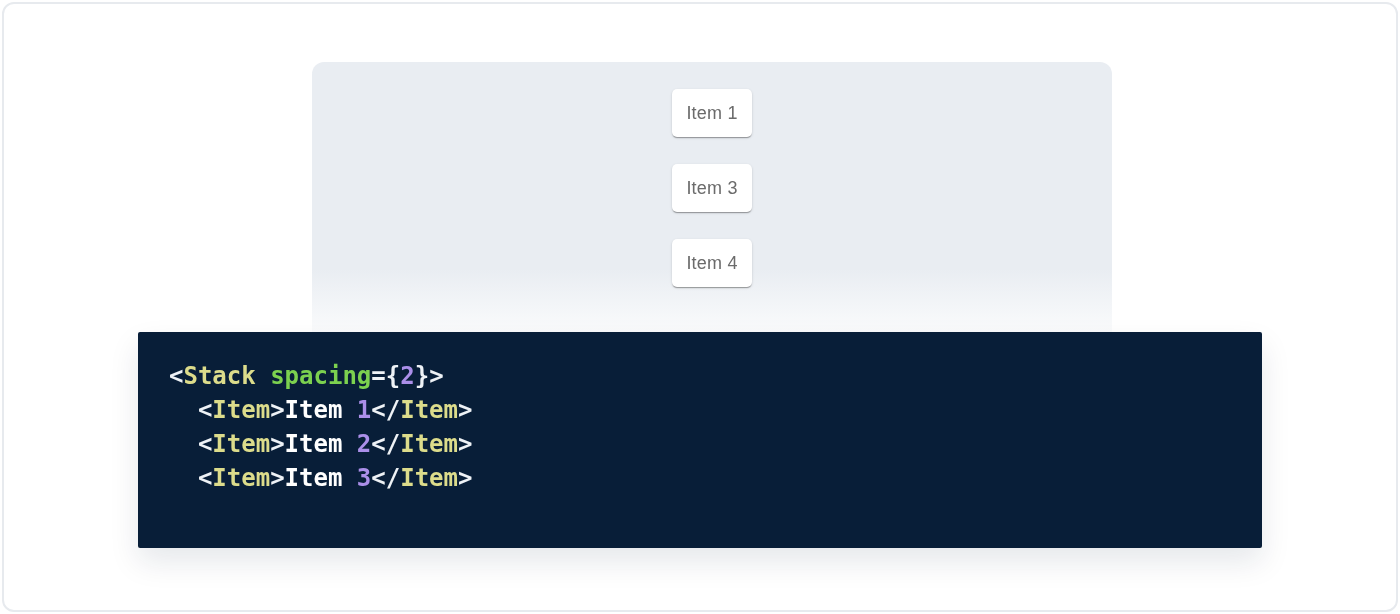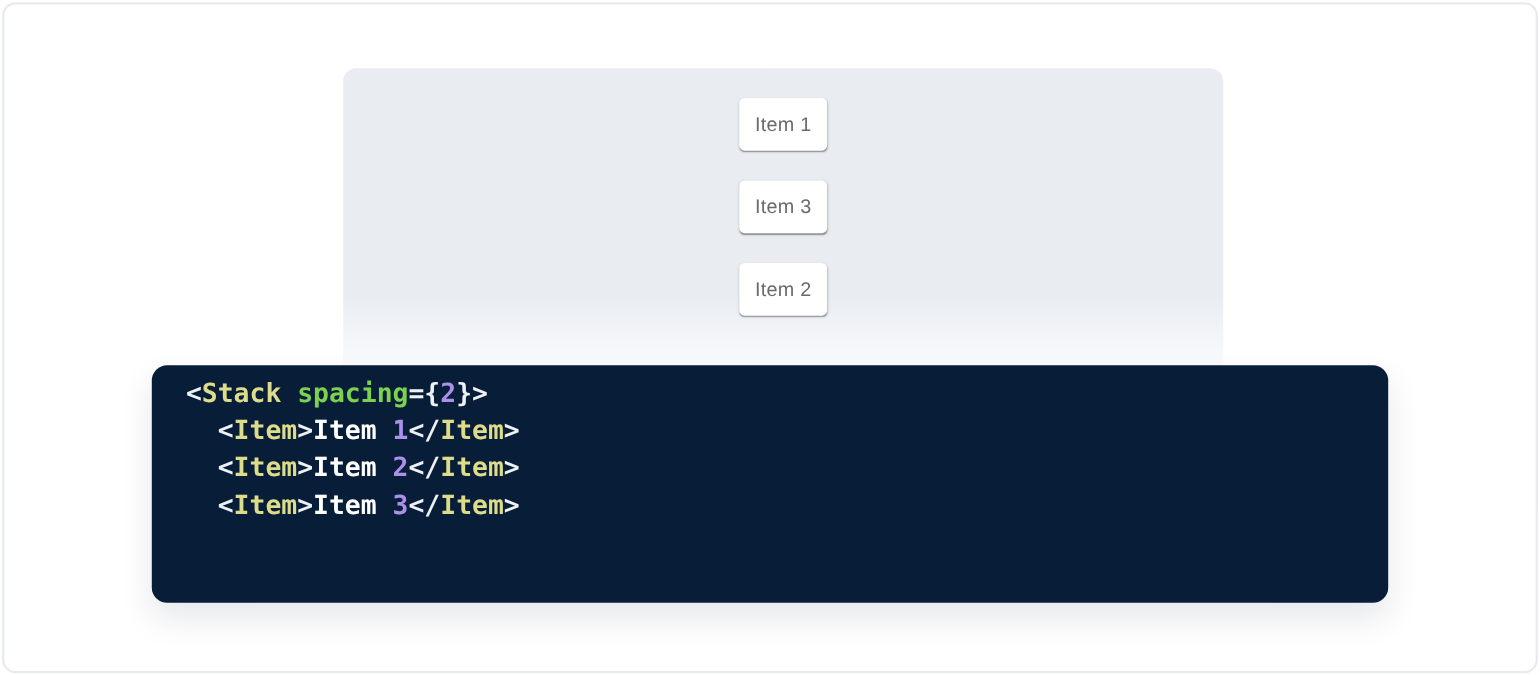--- a/index.html
+++ b/index.html
@@ -57,22 +57,22 @@
     white-space: nowrap;
   }
 
   .code-block {
     position: absolute;
     left: 138px;
     top: 332px;
     width: 1124px;
     height: 216px;
     background: #081E38;
-    border-radius: 14px;
-    padding: 8px 31px;
+    border-radius: 2px;
+    padding: 27px 31px;
     box-shadow: 0 14px 30px rgba(8, 30, 56, 0.10);
     z-index: 2;
     overflow: hidden;
   }
   .code-line {
     font-family: "DejaVu Sans Mono", "Liberation Mono", monospace;
     font-size: 24px;
     line-height: 34px;
     white-space: pre;
     font-weight: bold;
@@ -86,21 +86,21 @@
   <div class="page-frame" style="border-color: rgb(231, 234, 238);"></div>
 
   <div class="demo-panel">
     <div class="item-card">
       <span style="color: rgb(107, 107, 107);">Item 1</span>
     </div>
     <div class="item-card">
       <span style="color: rgb(107, 107, 107);">Item 3</span>
     </div>
     <div class="item-card">
-      <span style="color: rgb(107, 107, 107);">Item 2</span>
+      <span style="color: rgb(107, 107, 107);">Item 4</span>
     </div>
   </div>
 
   <div class="code-block" style="background: rgb(8, 30, 56);">
     <div id="code-lines">
         <div class="code-line"><span style="color: rgb(238, 242, 246);">&lt;</span><span style="color: rgb(220, 220, 139);">Stack</span><span style="color: rgb(255, 255, 255);"> </span><span style="color: rgb(124, 209, 79);">spacing</span><span style="color: rgb(238, 242, 246);">=</span><span style="color: rgb(238, 242, 246);">{</span><span style="color: rgb(171, 143, 233);">2</span><span style="color: rgb(238, 242, 246);">}</span><span style="color: rgb(238, 242, 246);">&gt;</span></div>
         <div class="code-line"><span style="color: rgb(255, 255, 255);">  </span><span style="color: rgb(238, 242, 246);">&lt;</span><span style="color: rgb(220, 220, 139);">Item</span><span style="color: rgb(238, 242, 246);">&gt;</span><span style="color: rgb(255, 255, 255);">Item </span><span style="color: rgb(171, 143, 233);">1</span><span style="color: rgb(238, 242, 246);">&lt;/</span><span style="color: rgb(220, 220, 139);">Item</span><span style="color: rgb(238, 242, 246);">&gt;</span></div>
         <div class="code-line"><span style="color: rgb(255, 255, 255);">  </span><span style="color: rgb(238, 242, 246);">&lt;</span><span style="color: rgb(220, 220, 139);">Item</span><span style="color: rgb(238, 242, 246);">&gt;</span><span style="color: rgb(255, 255, 255);">Item </span><span style="color: rgb(171, 143, 233);">2</span><span style="color: rgb(238, 242, 246);">&lt;/</span><span style="color: rgb(220, 220, 139);">Item</span><span style="color: rgb(238, 242, 246);">&gt;</span></div>
         <div class="code-line"><span style="color: rgb(255, 255, 255);">  </span><span style="color: rgb(238, 242, 246);">&lt;</span><span style="color: rgb(220, 220, 139);">Item</span><span style="color: rgb(238, 242, 246);">&gt;</span><span style="color: rgb(255, 255, 255);">Item </span><span style="color: rgb(171, 143, 233);">3</span><span style="color: rgb(238, 242, 246);">&lt;/</span><span style="color: rgb(220, 220, 139);">Item</span><span style="color: rgb(238, 242, 246);">&gt;</span></div>
       </div>

